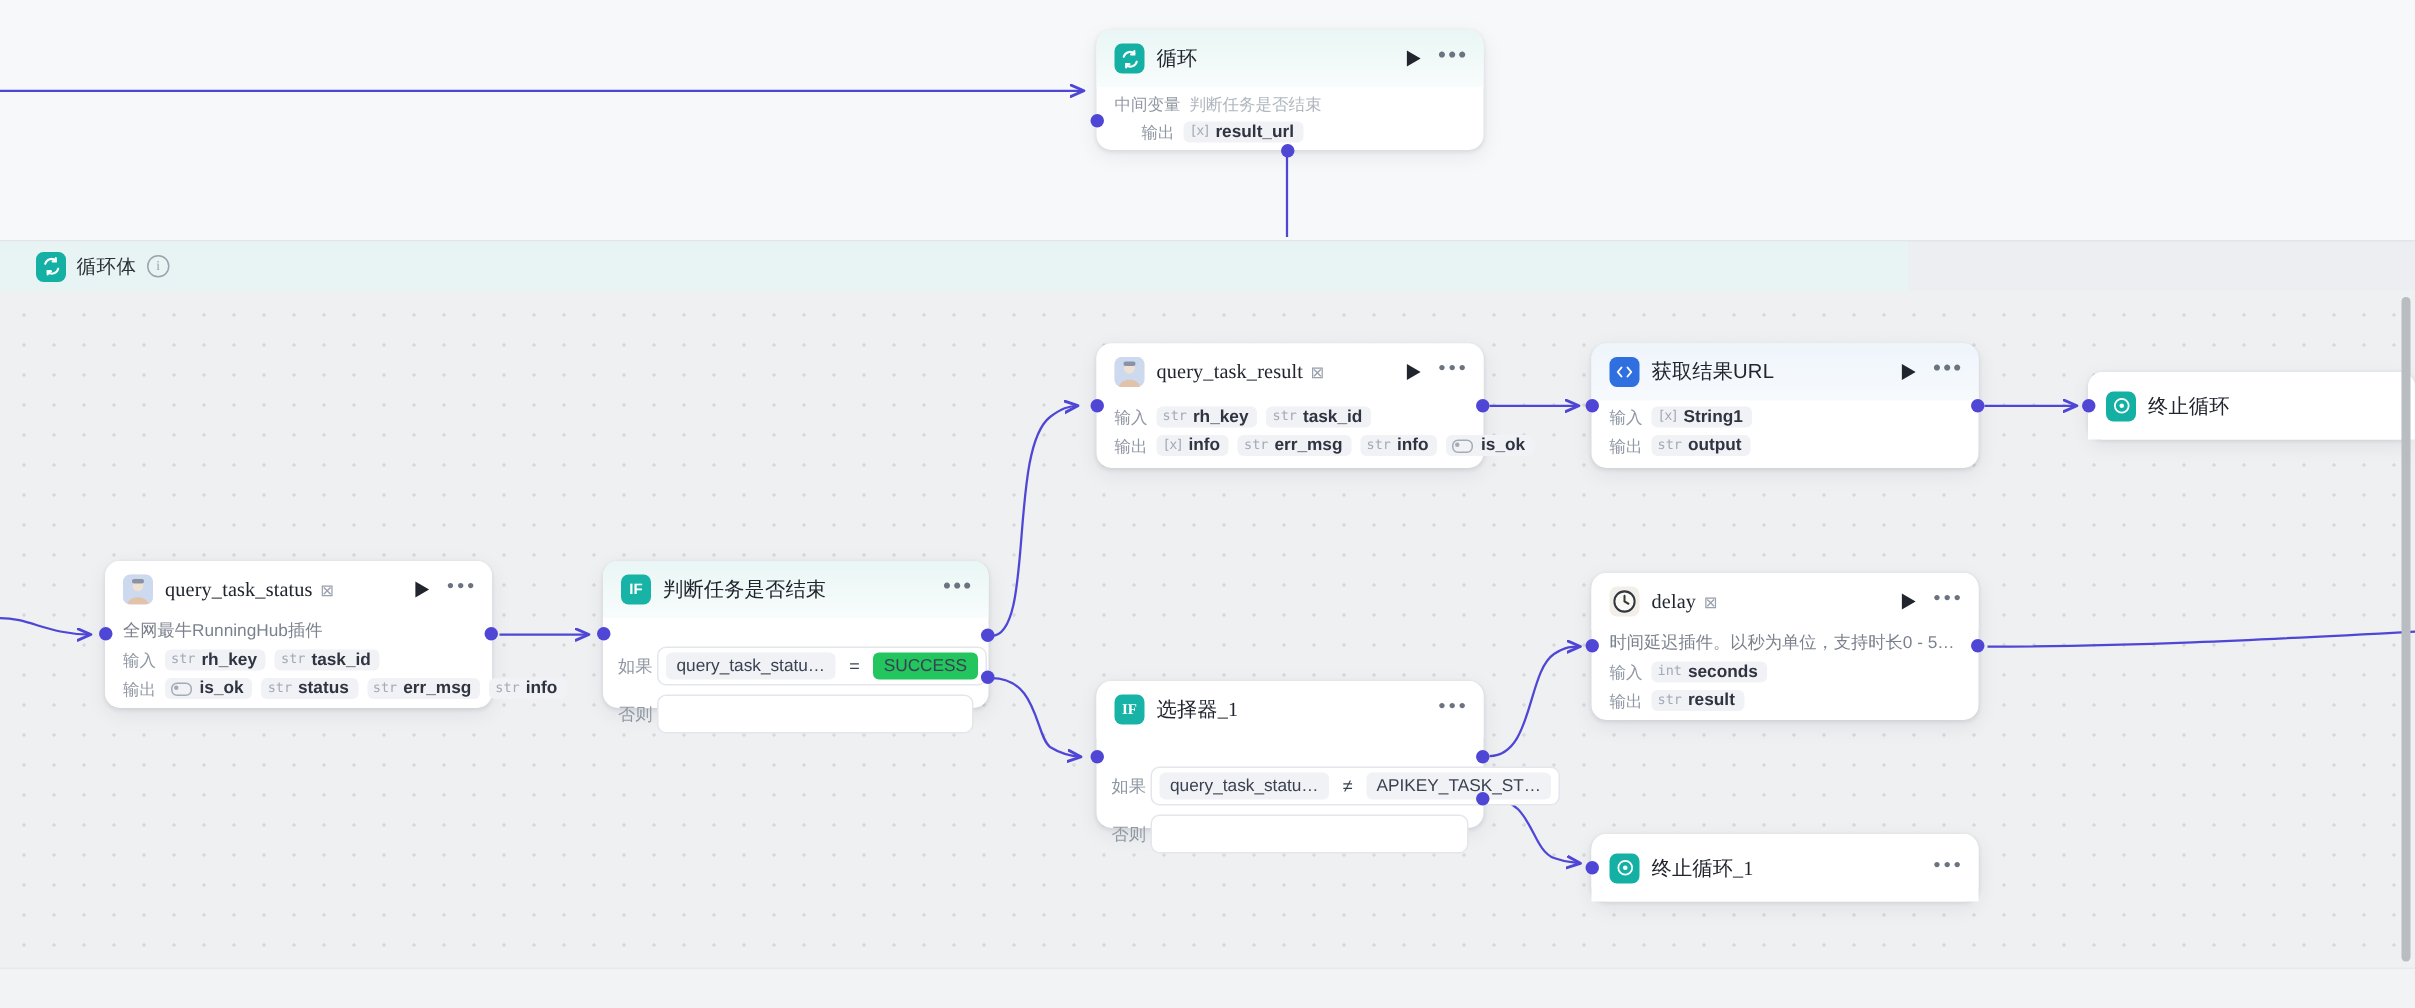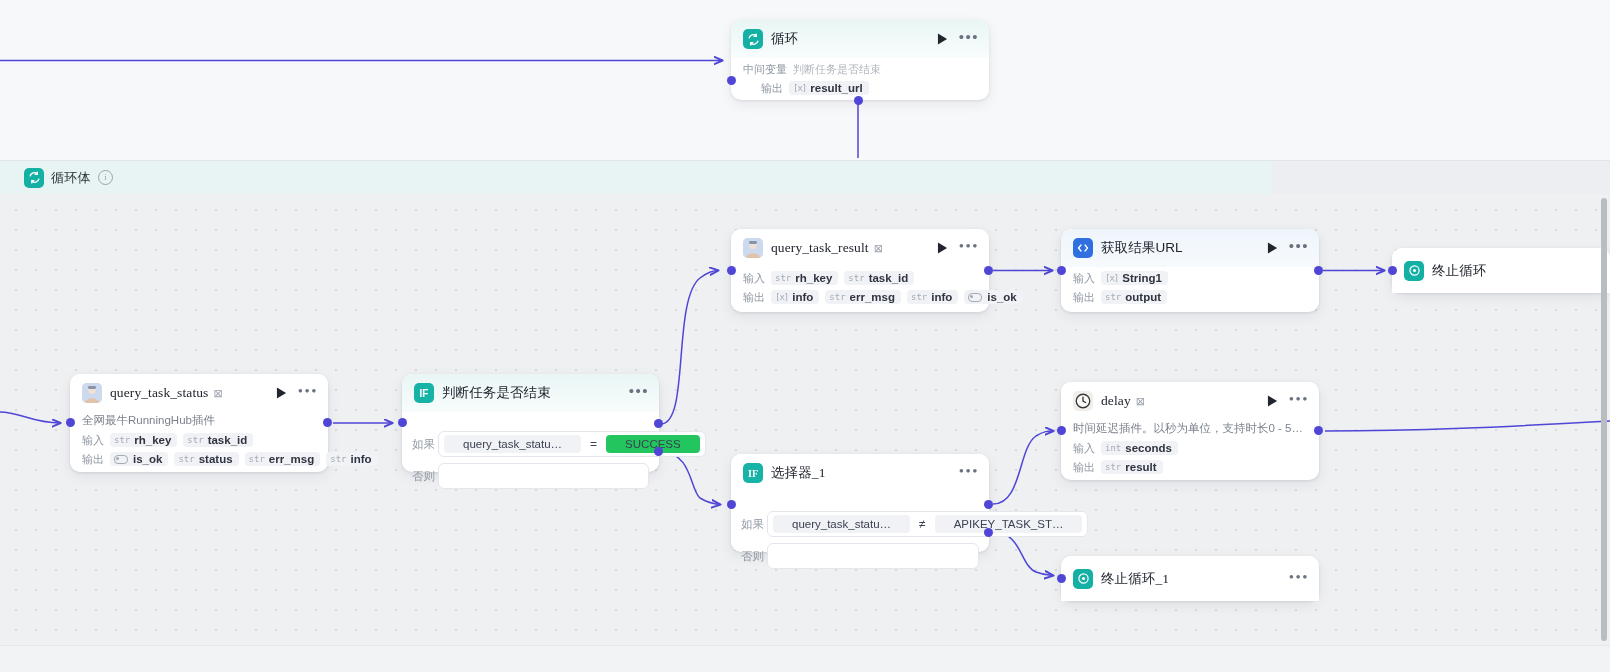--- a/index.html
+++ b/index.html
@@ -237,21 +237,21 @@
     height: 26px;
     display: flex;
     align-items: center;
     padding: 0 5px;
     box-sizing: border-box;
   }
   .cond-box.empty { background:#fff; }
   .pill {
     background: #f1f2f6;
     border-radius: 4px;
-    padding: 3px 19px;
+    padding: 3px 7px;
     font-size: 11.5px;
     color: #3a4150;
     white-space: nowrap;
     overflow: hidden;
     text-overflow: ellipsis;
     max-width: 110px;
   }
   .op {
     font-size: 12px;
     color: #3a4150;

